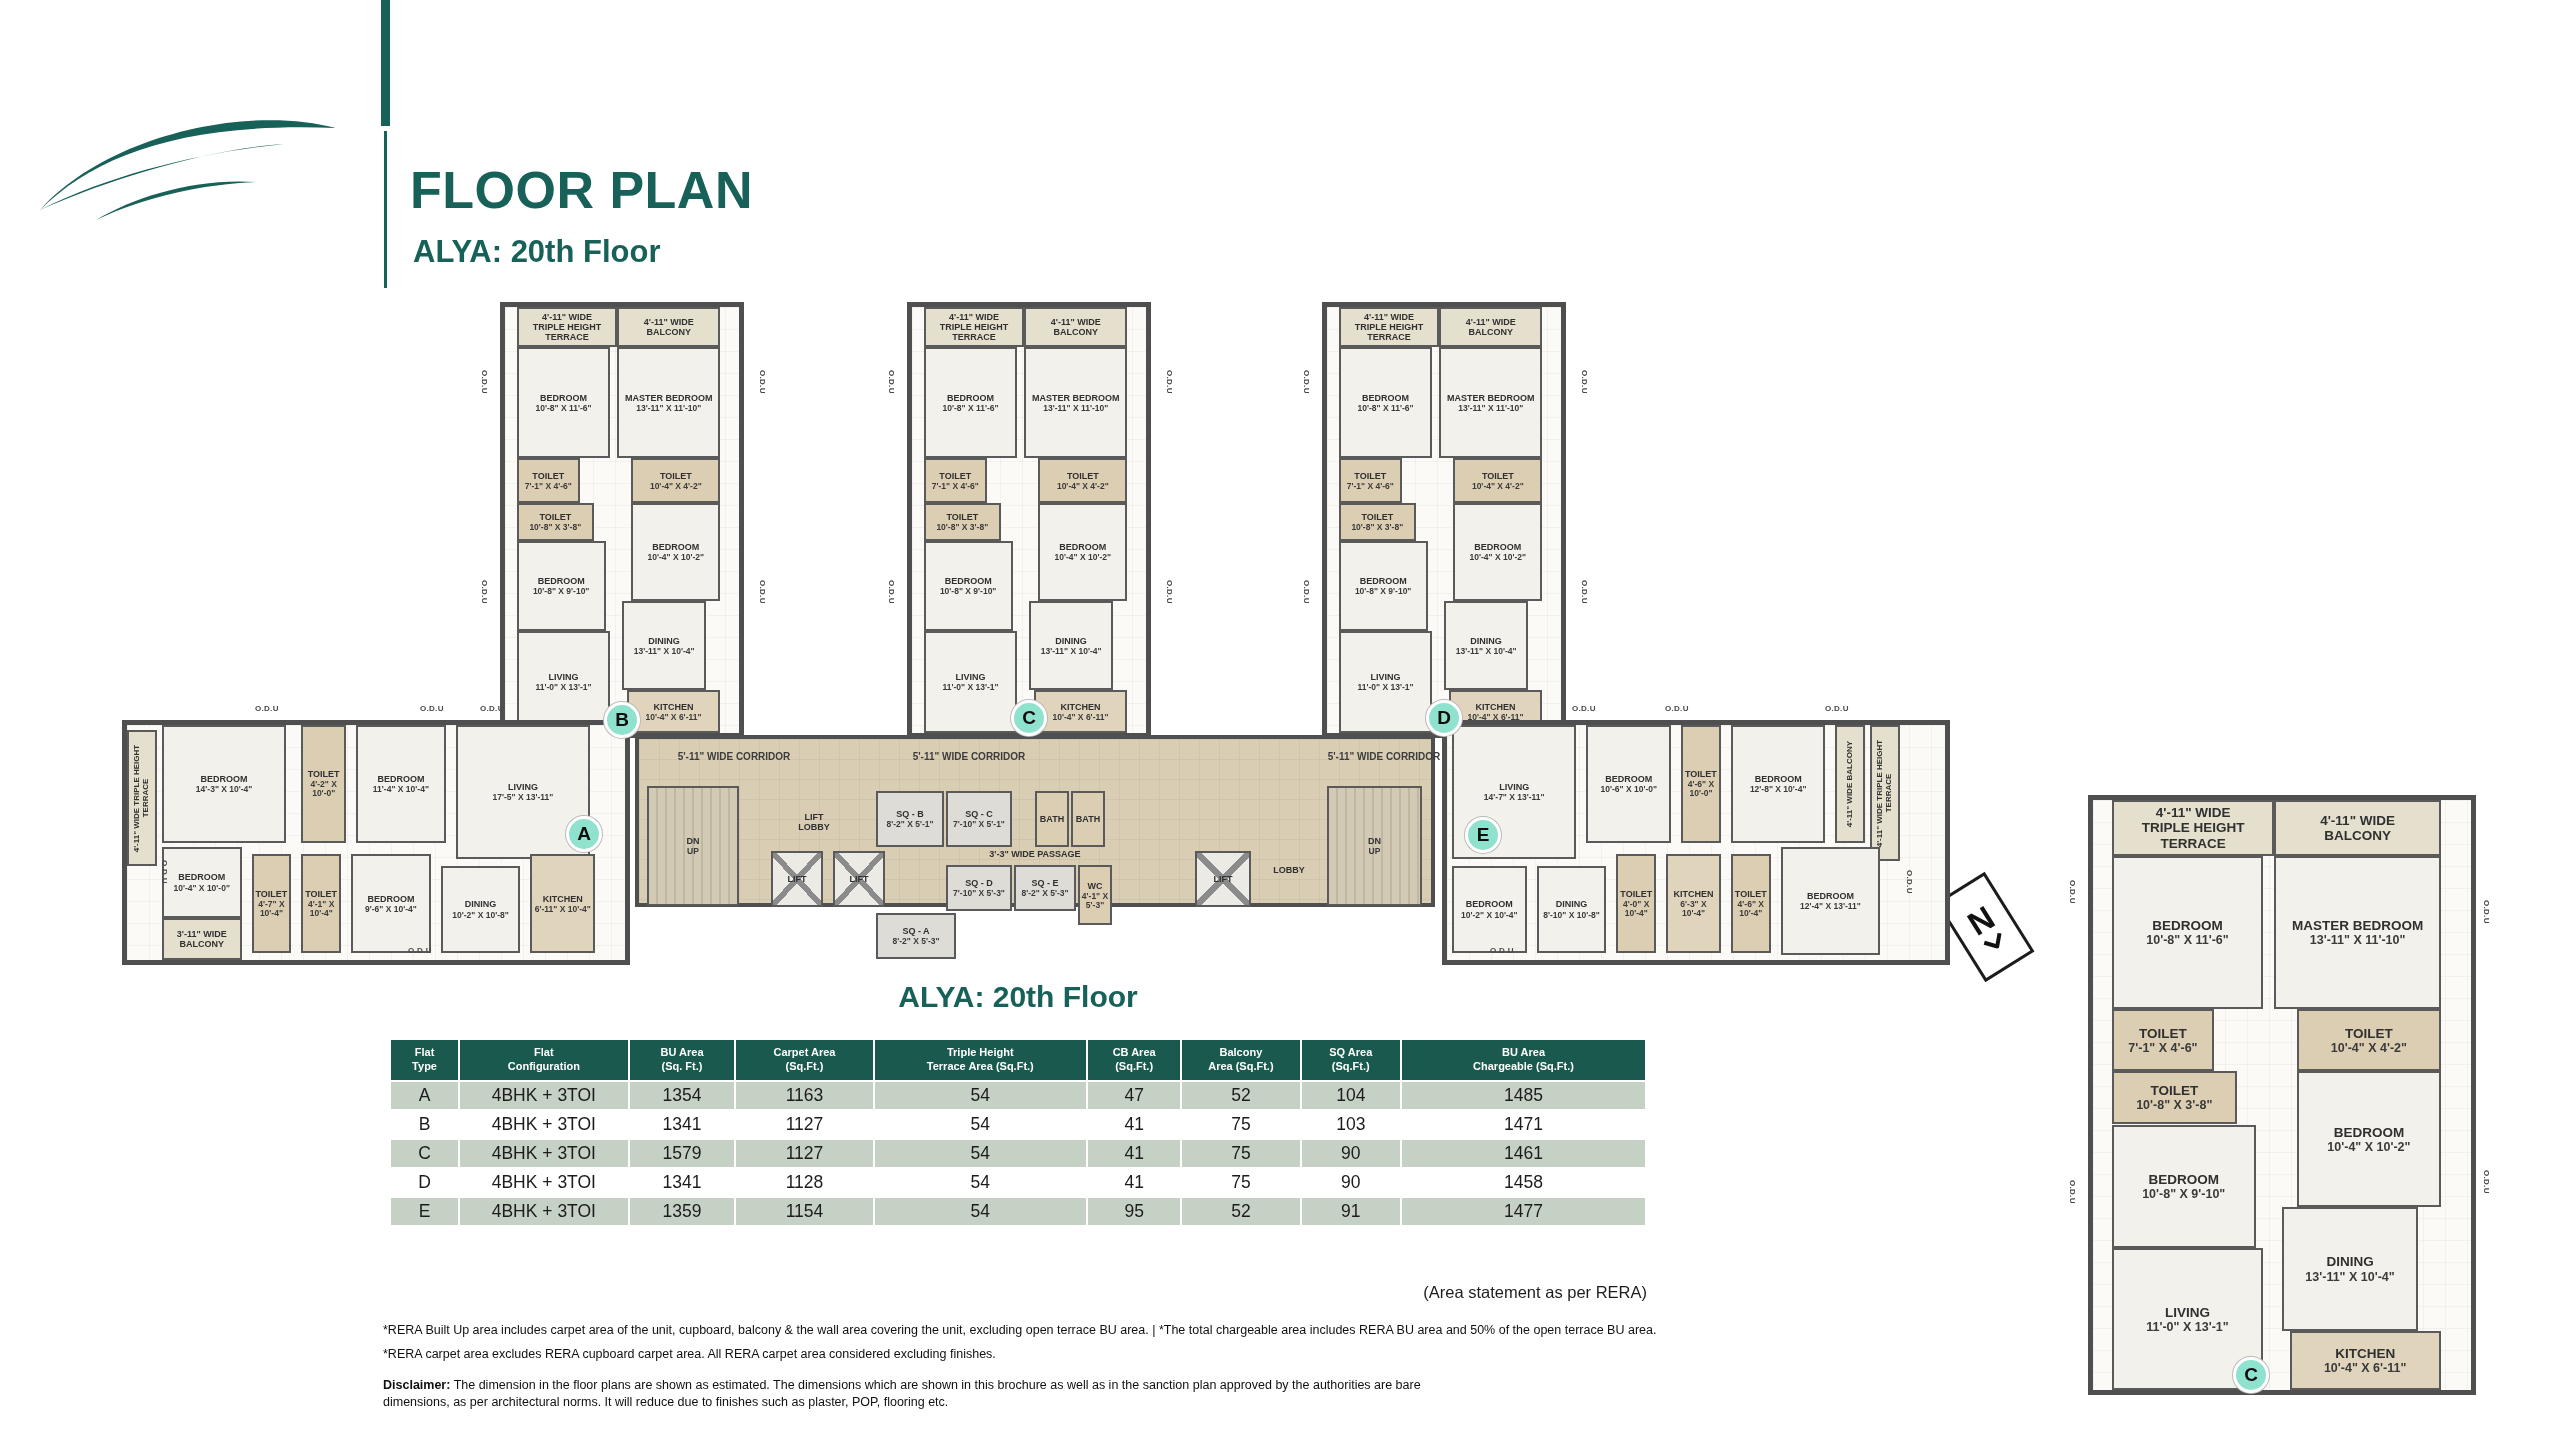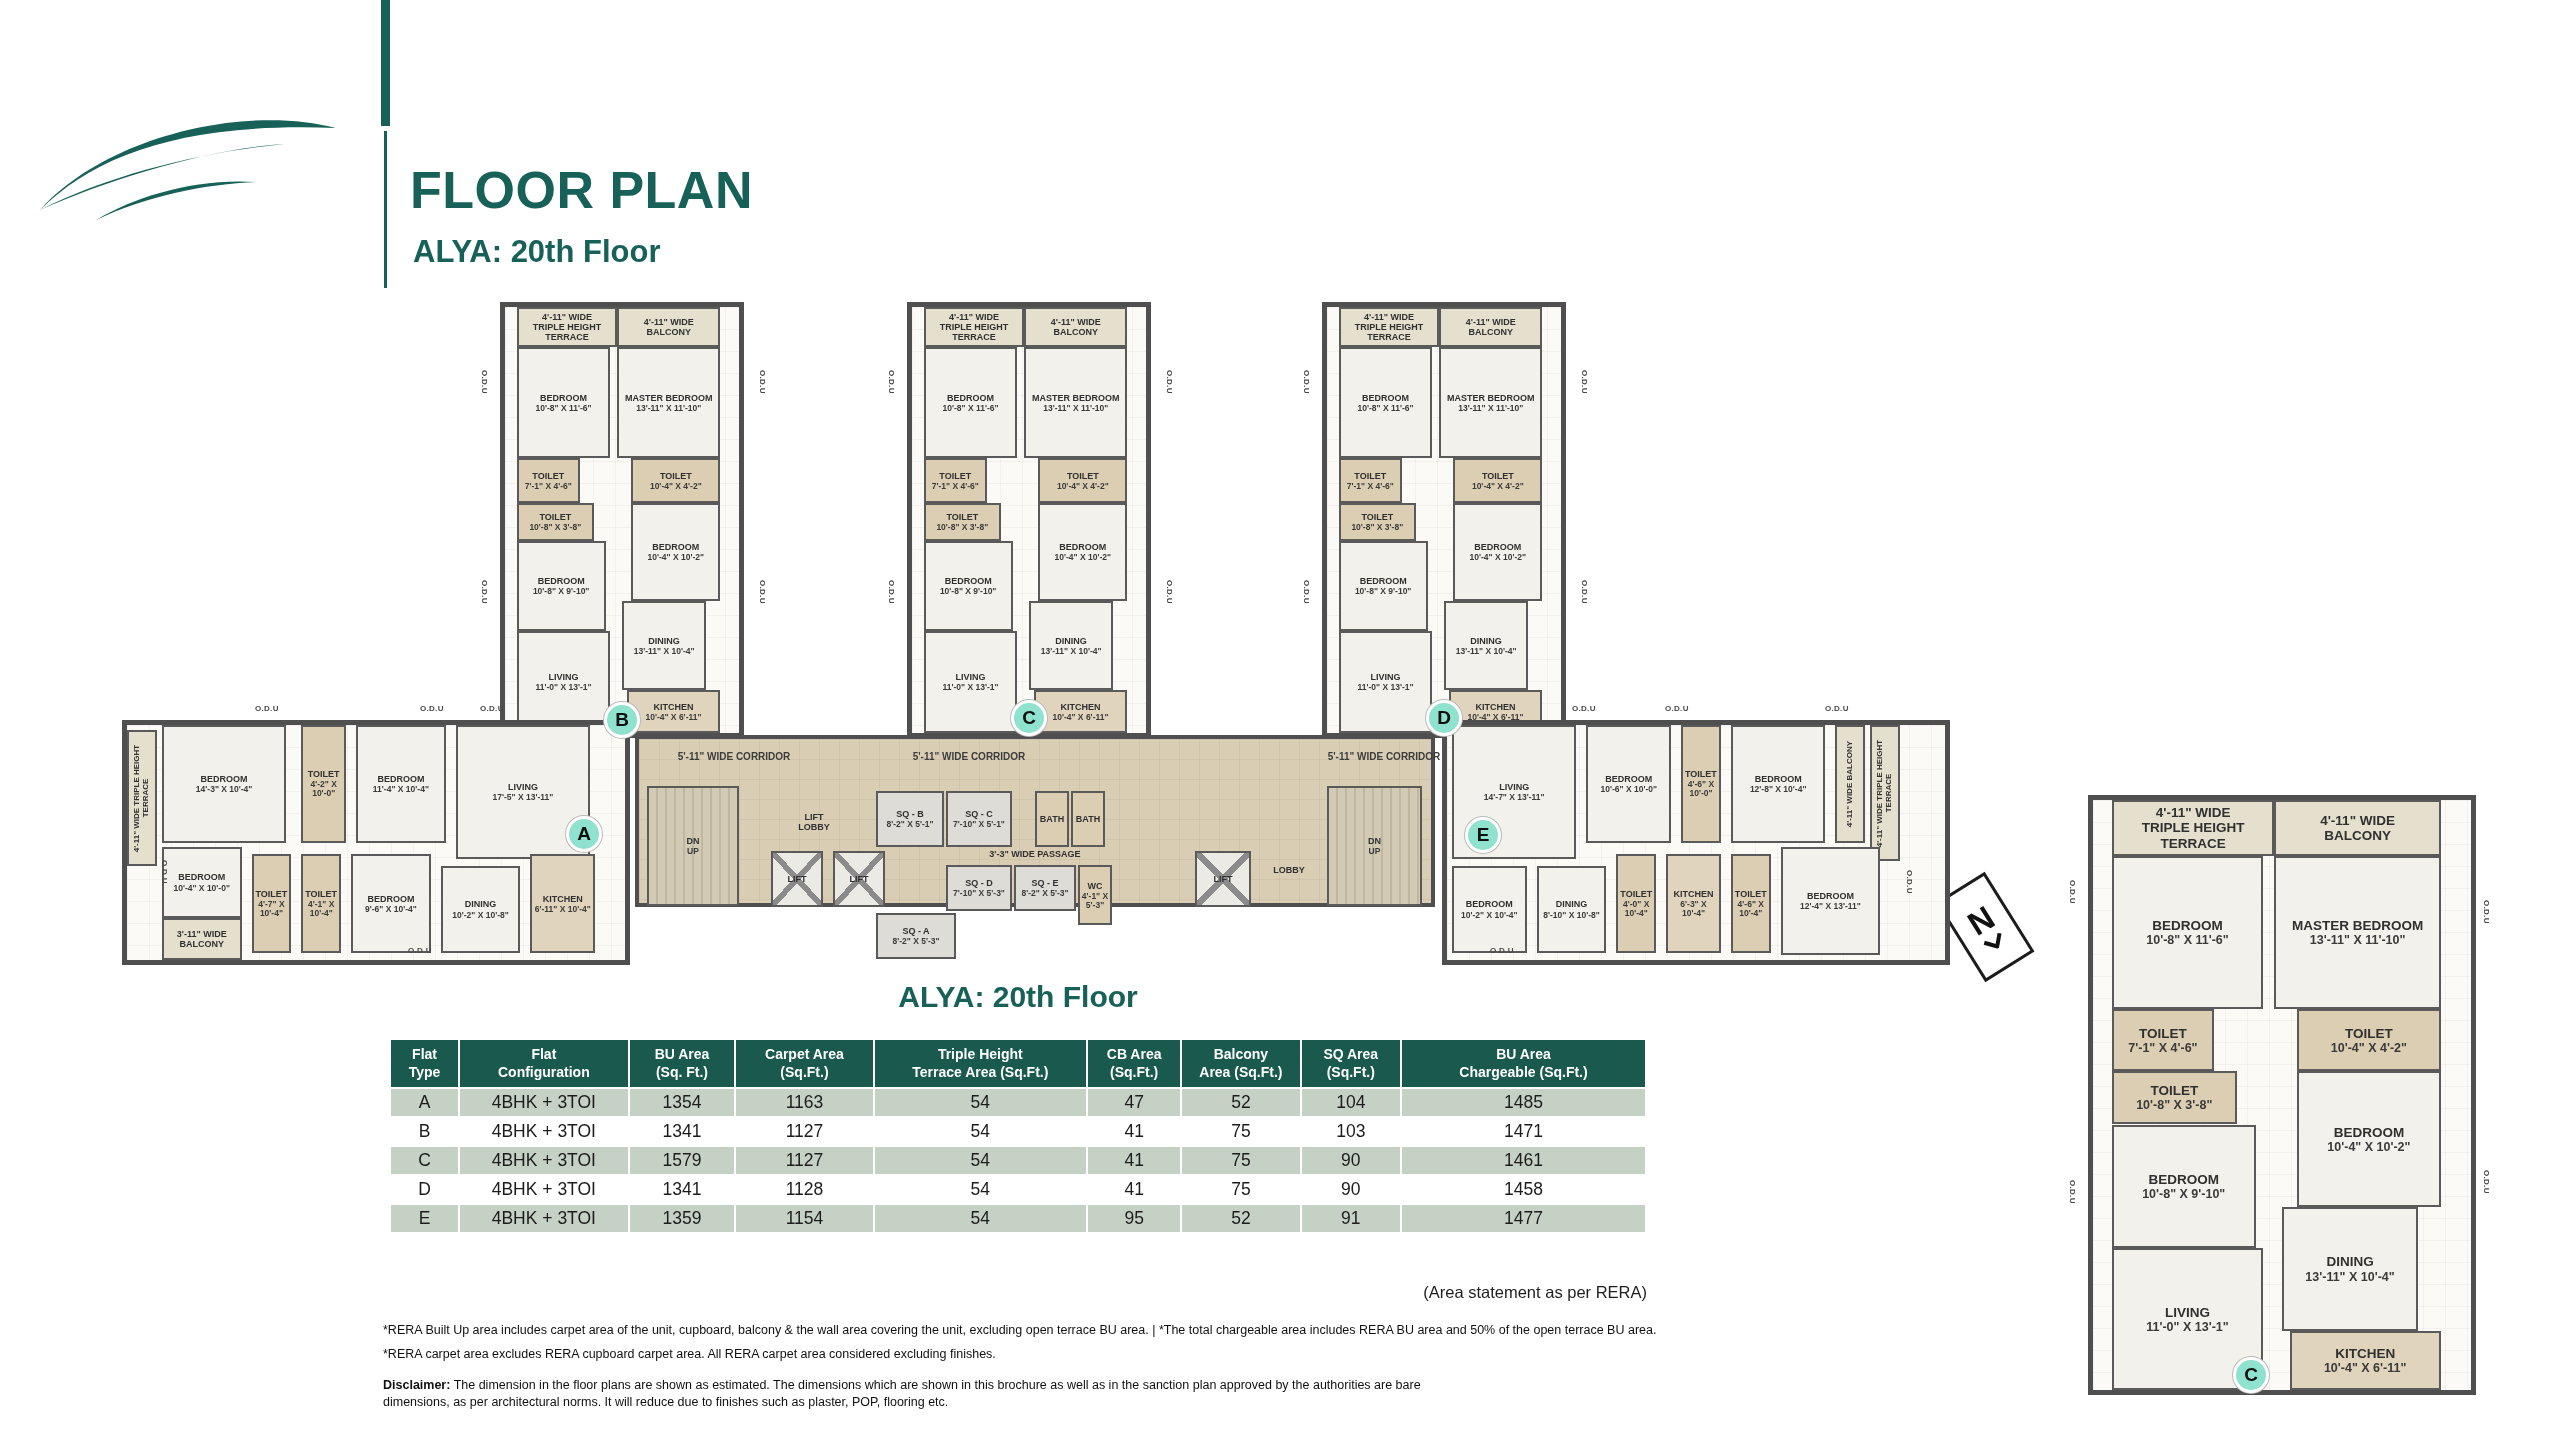--- a/index.html
+++ b/index.html
@@ -48,21 +48,21 @@
   .odu.v { writing-mode:vertical-rl; }
 
   .compass { position:absolute; left:1956px; top:880px; width:58px; height:94px; background:#fff; border:3px solid #1c1c1c;
              transform:rotate(-32deg); display:flex; flex-direction:column; align-items:center; justify-content:center; gap:2px; }
   .compass .n { font-size:33px; font-weight:700; color:#111; line-height:1; }
 
   
   .table-title { position:absolute; left:389px; top:980px; width:1258px; text-align:center; font-size:30px; font-weight:700; color:#176158; }
   .table-wrap { position:absolute; left:389px; top:1038px; width:1258px; }
   table { width:100%; border-collapse:collapse; }
-  th { background:#1a5a4e; color:#fff; font-weight:700; font-size:14px; line-height:1.25; padding:6px 4px; border:2px solid #ffffff; white-space:pre-line; }
+  th { background:#1a5a4e; color:#fff; font-weight:700; font-size:11px; line-height:1.25; padding:6px 4px; border:2px solid #ffffff; white-space:pre-line; }
   td { text-align:center; font-size:17.5px; padding:3px 4px; border:2px solid #ffffff; color:#1c1c1c; }
   tbody tr:nth-child(odd) td { background:#c6d1c6; }
   tbody tr:nth-child(even) td { background:#ffffff; }
   .rera-note { position:absolute; left:389px; top:1283px; width:1258px; text-align:right; font-size:16.5px; color:#1e1e1e; }
 
   .fn { position:absolute; left:383px; font-size:12.5px; color:#101010; }
   .fn1 { top:1323px; } .fn2 { top:1347px; }
   .disclaimer { position:absolute; left:383px; top:1377px; width:1080px; font-size:12.5px; color:#101010; line-height:1.35; }
   .disclaimer b { font-weight:700; }
 </style>

